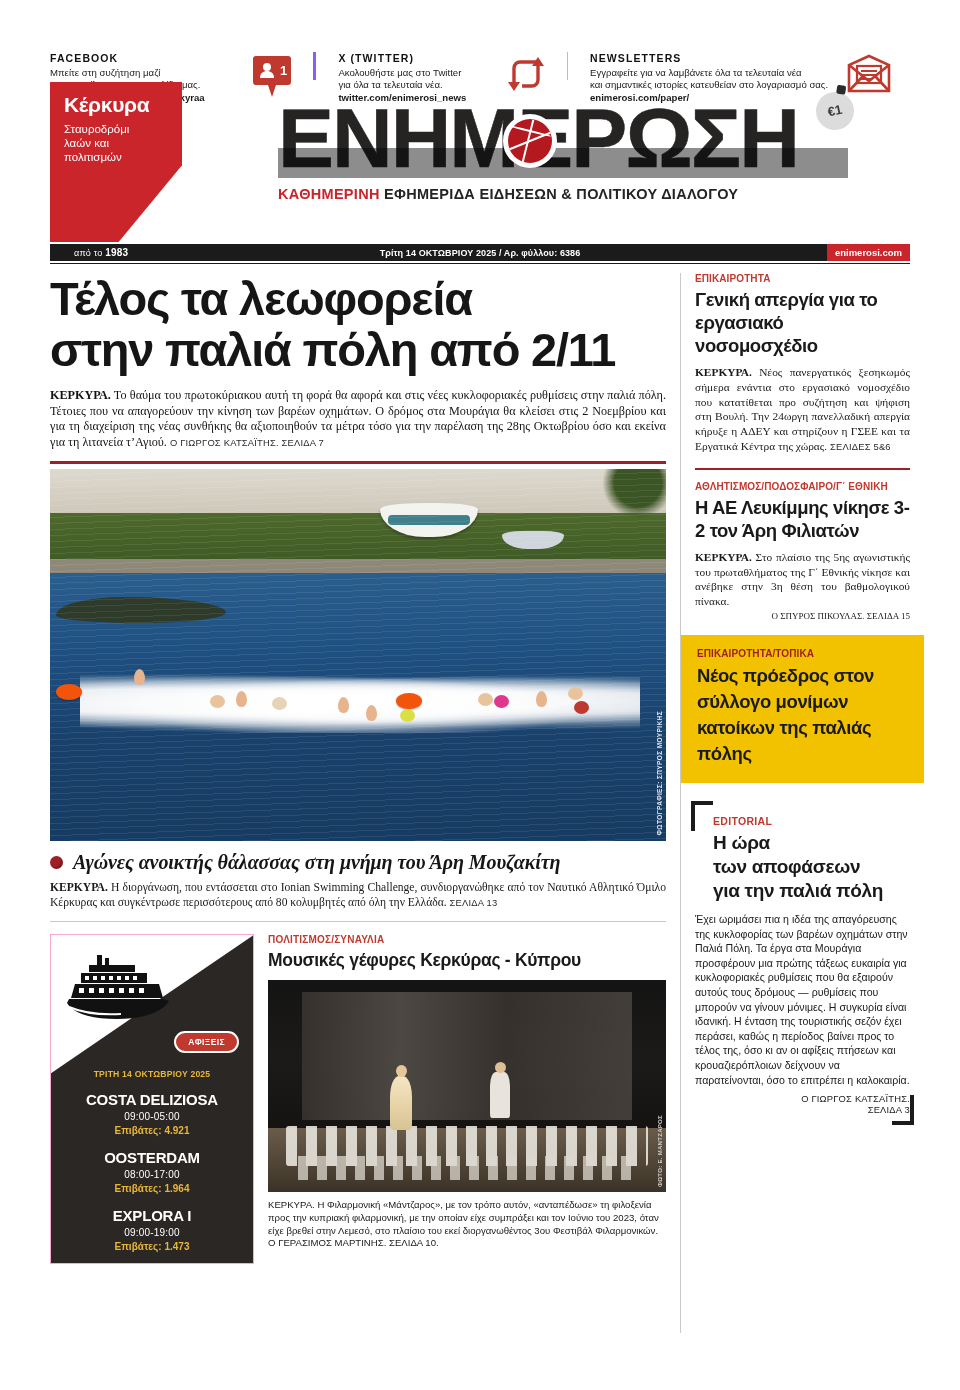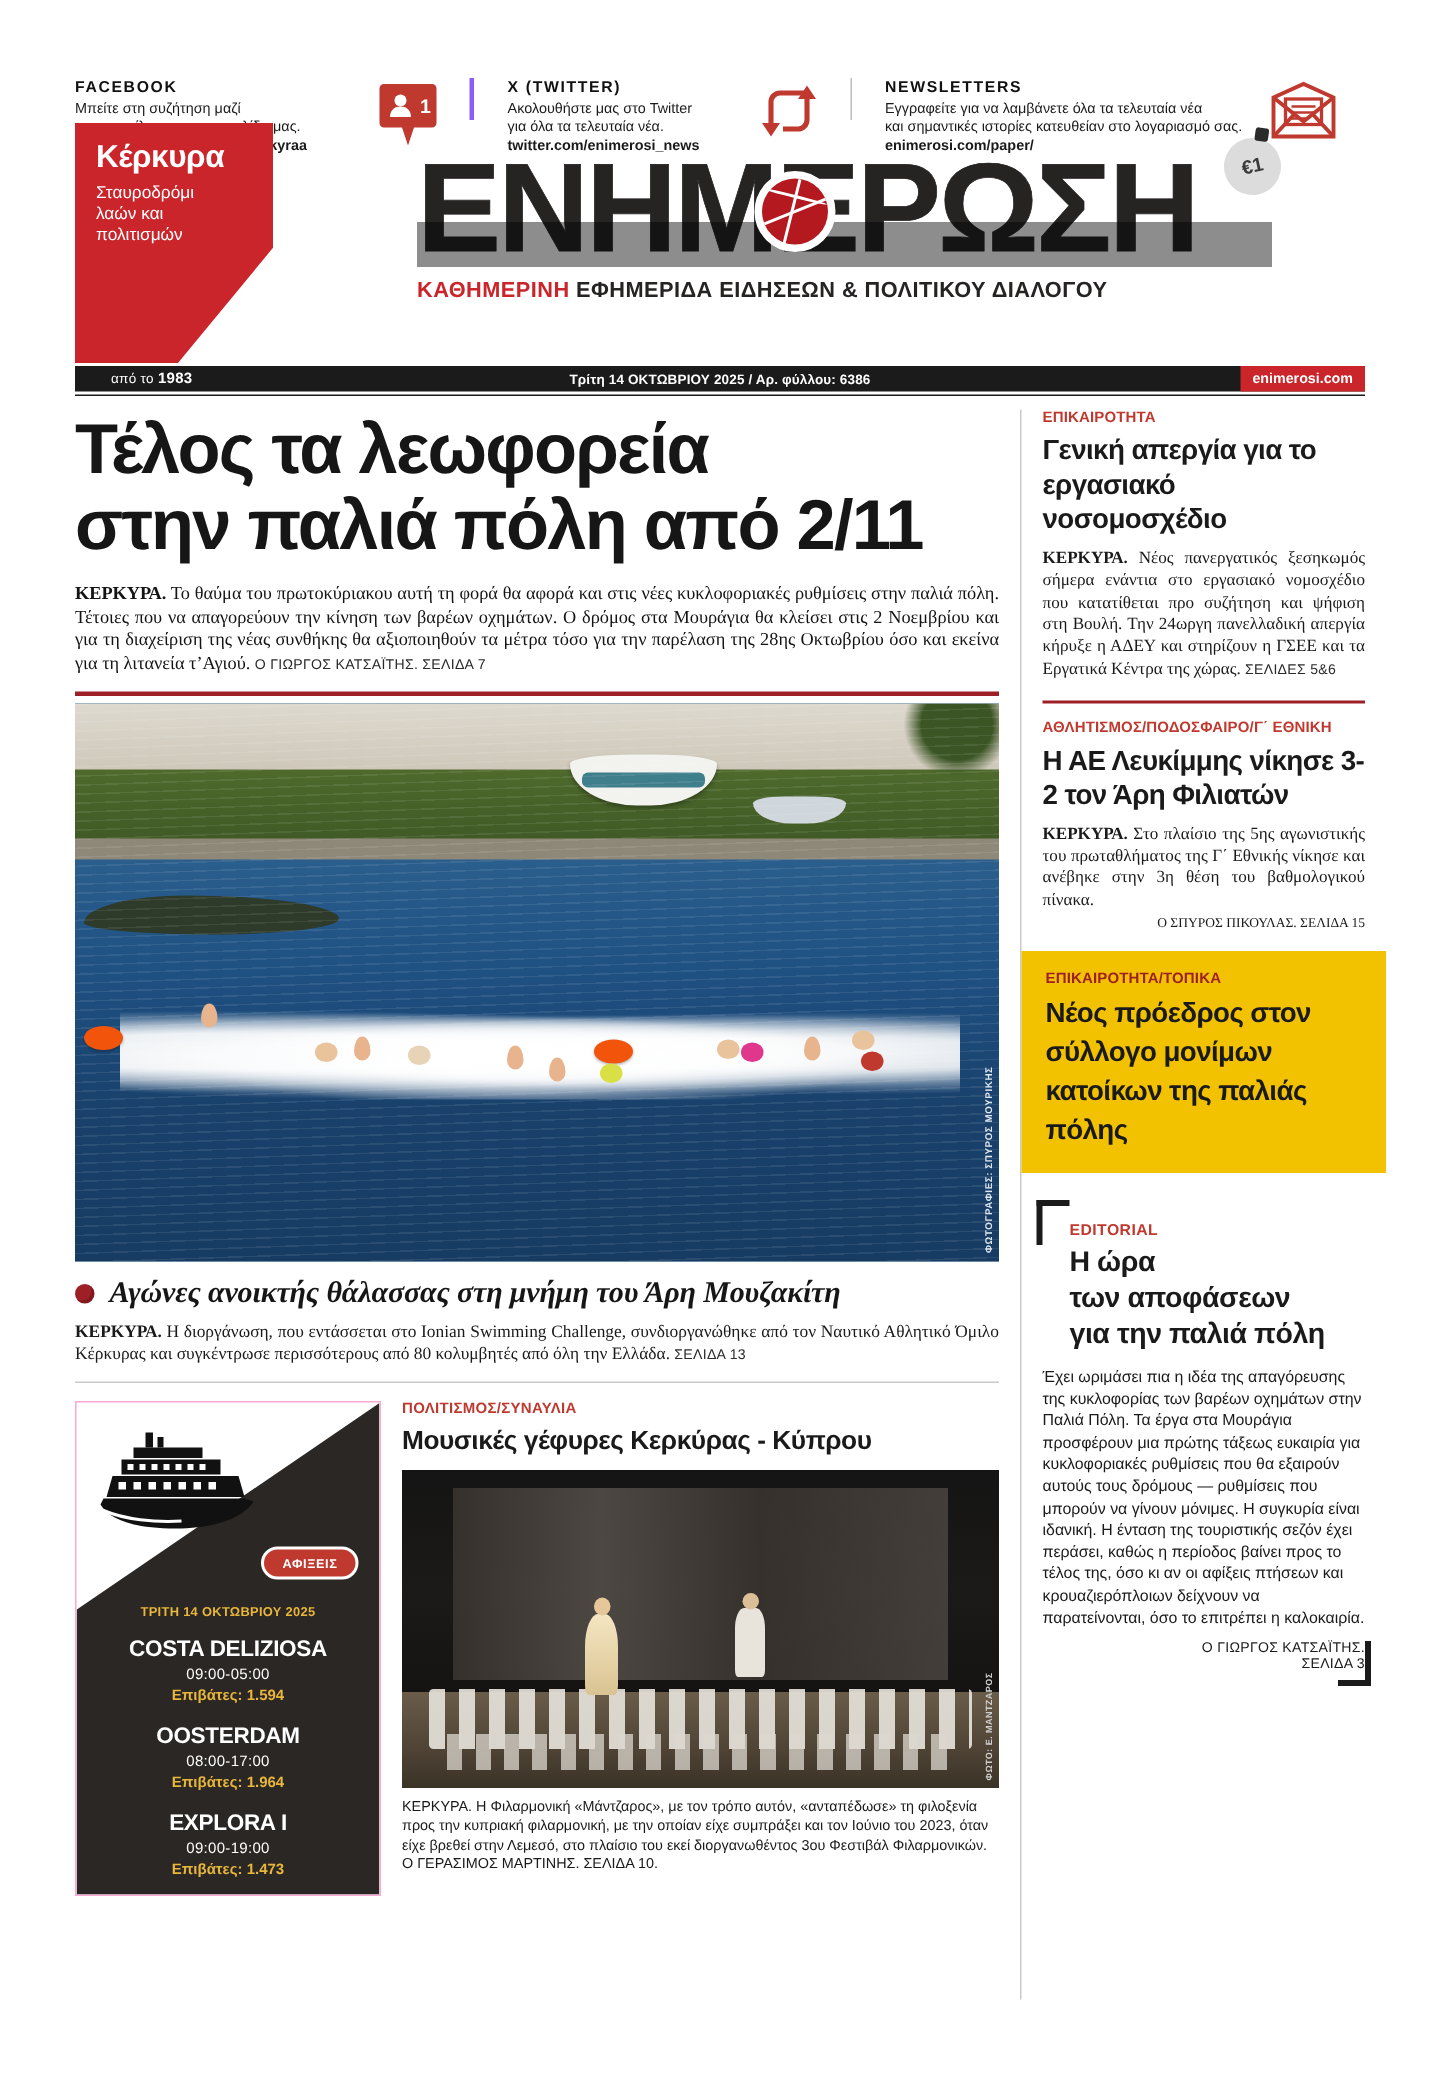--- a/index.html
+++ b/index.html
@@ -426,21 +426,21 @@
               </g>
               <path d="M6 56 C20 62 40 64 58 63" fill="none" stroke="#fff" stroke-width="2"></path>
             </svg>
           </div>
           <div class="cruise-badge">ΑΦΙΞΕΙΣ</div>
           <div class="cruise-list">
             <div class="cruise-date">ΤΡΙΤΗ 14 ΟΚΤΩΒΡΙΟΥ 2025</div>
             <div class="cruise-item">
               <div class="cruise-name">COSTA DELIZIOSA</div>
               <div class="cruise-time">09:00-05:00</div>
-              <div class="cruise-pax">Επιβάτες: 1.594</div>
+              <div class="cruise-pax">Επιβάτες: 4.921</div>
             </div>
             <div class="cruise-item">
               <div class="cruise-name">OOSTERDAM</div>
               <div class="cruise-time">08:00-17:00</div>
               <div class="cruise-pax">Επιβάτες: 1.964</div>
             </div>
             <div class="cruise-item">
               <div class="cruise-name">EXPLORA I</div>
               <div class="cruise-time">09:00-19:00</div>
               <div class="cruise-pax">Επιβάτες: 1.473</div>

